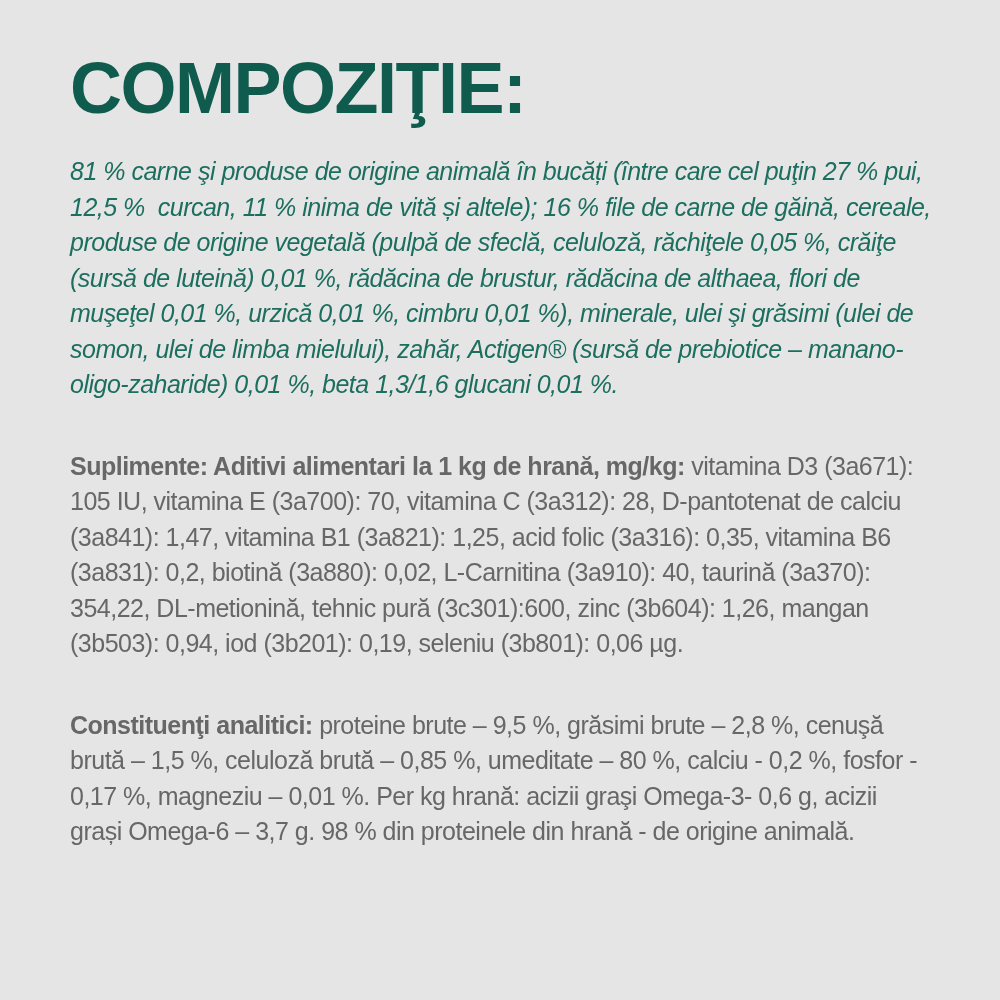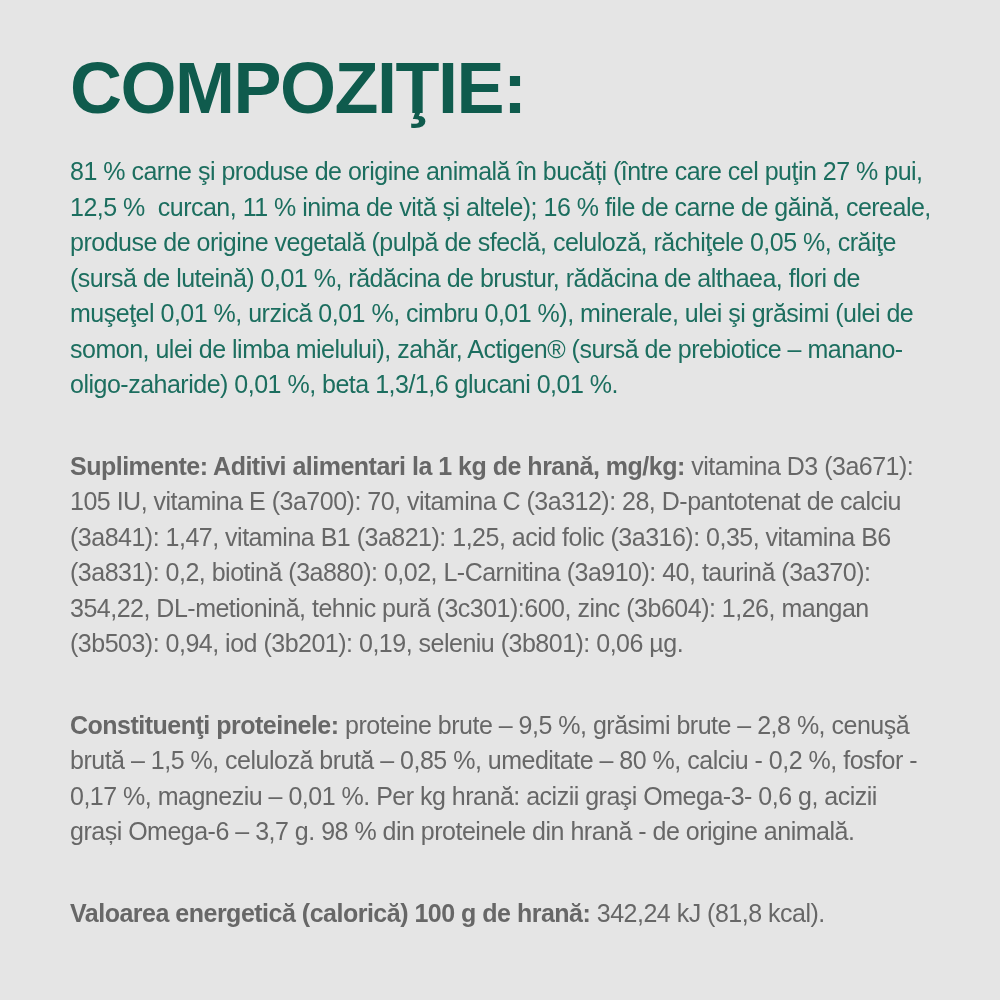--- a/index.html
+++ b/index.html
@@ -36,33 +36,32 @@
     line-height: 35.5px;
     letter-spacing: -0.5px;
     white-space: pre-wrap;
   }
   .para:last-child {
     margin-bottom: 0;
   }
   .para strong {
     font-weight: 700;
   }
-  .green { color: #1c6e5f; }
+  .green { color: #1c6e5f; font-style: italic; }
   .gray  { color: #676767; margin-top: 46px; }
 </style>
 </head>
 <body>
 
 <div class="page">
   <div class="label">
 
     <h1 class="title">COMPOZIŢIE:</h1>
 
     <p class="para green"><span>81 % carne şi produse de origine animală în bucăți (între care cel puţin 27 % pui, 12,5 %  curcan, 11 % inima de vită și altele); 16 % file de carne de găină, cereale, produse de origine vegetală (pulpă de sfeclă, celuloză, răchiţele 0,05 %, crăiţe (sursă de luteină) 0,01 %, rădăcina de brustur, rădăcina de althaea, flori de muşeţel 0,01 %, urzică 0,01 %, cimbru 0,01 %), minerale, ulei şi grăsimi (ulei de somon, ulei de limba mielului), zahăr, Actigen® (sursă de prebiotice – manano-oligo-zaharide) 0,01 %, beta 1,3/1,6 glucani 0,01 %.</span></p>
 
     <p class="para gray"><strong>Suplimente: Aditivi alimentari la 1 kg de hrană, mg/kg:</strong><span> vitamina D3 (3a671): 105 IU, vitamina E (3a700): 70, vitamina C (3a312): 28, D-pantotenat de calciu (3a841): 1,47, vitamina B1 (3a821): 1,25, acid folic (3a316): 0,35, vitamina B6 (3a831): 0,2, biotină (3a880): 0,02, L-Carnitina (3a910): 40, taurină (3a370): 354,22, DL-metionină, tehnic pură (3c301):600, zinc (3b604): 1,26, mangan (3b503): 0,94, iod (3b201): 0,19, seleniu (3b801): 0,06 µg.</span></p>
 
-    <p class="para gray"><strong>Constituenţi proteinele:</strong><span> proteine brute – 9,5 %, grăsimi brute – 2,8 %, cenuşă brută – 1,5 %, celuloză brută – 0,85 %, umeditate – 80 %, calciu - 0,2 %, fosfor - 0,17 %, magneziu – 0,01 %. Per kg hrană: acizii graşi Omega-3- 0,6 g, acizii grași Omega-6 – 3,7 g. 98 % din proteinele din hrană - de origine animală.</span></p>
+    <p class="para gray"><strong>Constituenţi analitici:</strong><span> proteine brute – 9,5 %, grăsimi brute – 2,8 %, cenuşă brută – 1,5 %, celuloză brută – 0,85 %, umeditate – 80 %, calciu - 0,2 %, fosfor - 0,17 %, magneziu – 0,01 %. Per kg hrană: acizii graşi Omega-3- 0,6 g, acizii grași Omega-6 – 3,7 g. 98 % din proteinele din hrană - de origine animală.</span></p>
 
-    <p class="para gray"><strong>Valoarea energetică (calorică) 100 g de hrană:</strong><span> 342,24 kJ (81,8 kcal).</span></p>
 
   </div>
 </div>
 
 </body></html>

